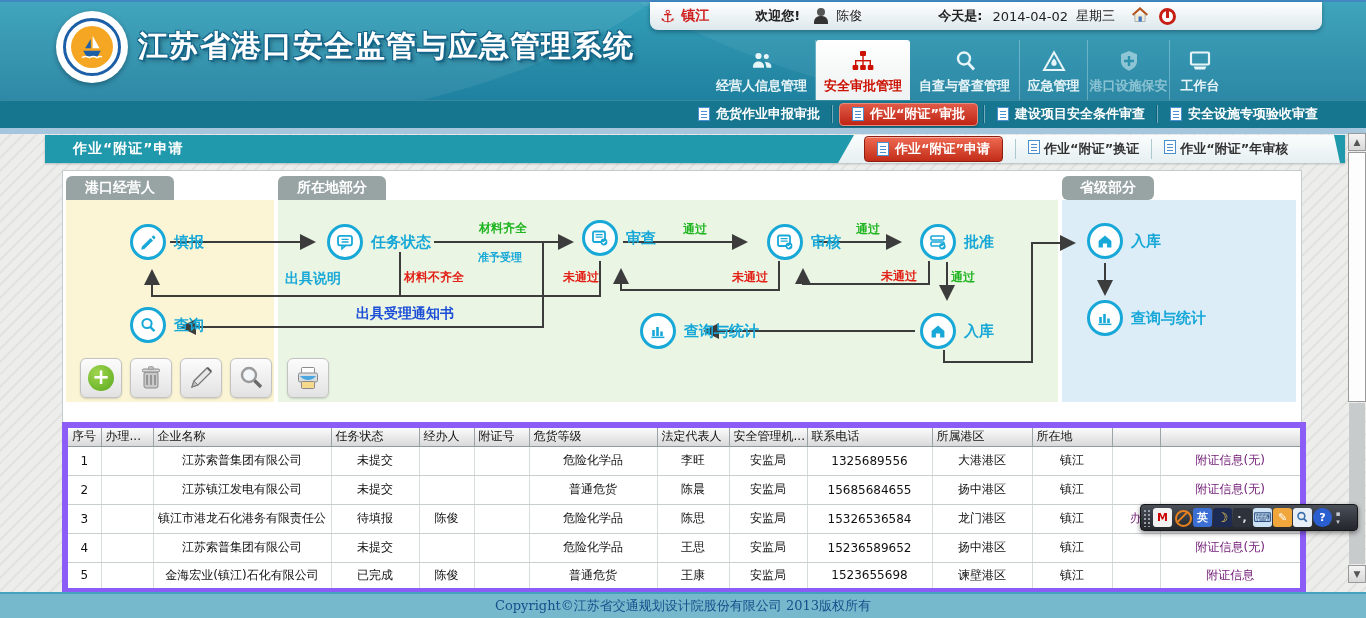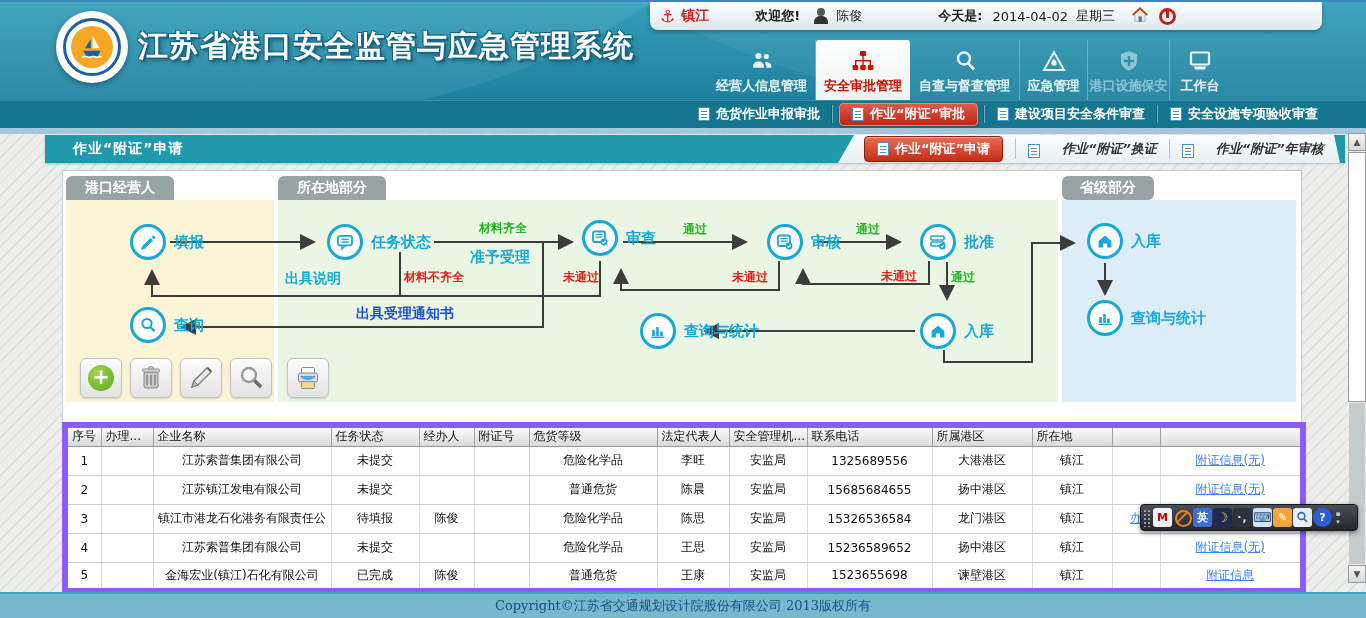--- a/index.html
+++ b/index.html
@@ -75,21 +75,21 @@
   .titlebar{position:absolute;left:45px;top:135px;width:1300px;height:28px;background:#2199ac;
             box-shadow:0 1px 2px rgba(0,40,60,.25);}
   .page-title{position:absolute;left:28px;top:5px;color:#fff;font-size:14px;font-weight:bold;letter-spacing:1px;}
   .actions{position:absolute;left:793px;top:0;width:502px;height:28px;
            background:linear-gradient(180deg,#fbfdfd,#e6eff1);
            clip-path:polygon(16px 0,496px 0,502px 100%,0 100%);
            display:flex;align-items:center;padding-left:26px;gap:12px;}
   .actbtn{display:flex;align-items:center;gap:6px;padding:3px 12px;border-radius:4px;cursor:pointer;
           background:linear-gradient(180deg,#ef6a52,#c22d18);border:1px solid #8f1d10;
           box-shadow:inset 0 1px 0 rgba(255,255,255,.45);color:#fff;font-size:13px;font-weight:bold;white-space:nowrap;}
-  .actitem{display:flex;align-items:flex-end;gap:22px;color:#333;font-size:13px;font-weight:bold;cursor:pointer;white-space:nowrap;font-style:italic;}
+  .actitem{display:flex;align-items:flex-start;gap:4px;color:#333;font-size:13px;font-weight:bold;cursor:pointer;white-space:nowrap;}
   .actdiv{width:1px;height:20px;background:#aec8d0;}
 
   
   .card{position:absolute;left:62px;top:170px;width:1240px;height:422px;background:#fff;
         border:1px solid #c3cdd1;}
 
   
   .sectab{position:absolute;height:24px;background:#98a3a3;color:#fff;font-size:14px;font-weight:bold;
           border-radius:6px 6px 0 0;display:flex;align-items:center;justify-content:center;z-index:2;}
   .panel{position:absolute;z-index:1;}
@@ -98,40 +98,40 @@
   .p-blue{left:1062px;top:200px;width:234px;height:202px;background:#dcedf8;}
   .flowsvg{position:absolute;left:0;top:0;z-index:3;pointer-events:none;}
   .fnode{position:absolute;display:flex;align-items:center;gap:8px;z-index:4;cursor:pointer;}
   .fcirc{width:36px;height:36px;border:3px solid #18a8d8;border-radius:50%;background:#fff;
          display:flex;align-items:center;justify-content:center;flex:0 0 auto;}
   .flabel{color:#18a8d8;font-size:15px;font-weight:bold;white-space:nowrap;}
   .elabel{position:absolute;transform:translate(-50%,-50%);font-weight:bold;white-space:nowrap;z-index:4;}
   .lgreen{color:#21b421;font-size:12px;}
   .lred{color:#e32017;font-size:12px;}
   .lcyan{color:#18a8d8;font-size:14px;}
-  .lcyan-big{color:#18a8d8;font-size:15px;}
+  .lcyan-big{color:#18a8d8;font-size:11px;}
   .ldark{color:#1d4ed8;font-size:14px;}
 
   
   .tbtn{position:absolute;width:42px;height:40px;border:1px solid #c2c2c2;border-radius:6px;z-index:5;cursor:pointer;
         background:linear-gradient(180deg,#fcfcfc,#e2e2e2);display:flex;align-items:center;justify-content:center;
         box-shadow:0 1px 2px rgba(0,0,0,.15);}
   .plus{width:26px;height:26px;border-radius:50%;background:radial-gradient(circle at 35% 30%,#9fd44e,#5aab1e);
         color:#fff;font-size:21px;font-weight:bold;line-height:24px;text-align:center;}
 
   
   .tblwrap{position:absolute;left:62px;top:422px;width:1240px;height:170px;z-index:2;}
   table.rec{border-collapse:collapse;table-layout:fixed;width:1238px;background:#fff;
             border:6px solid #8b5cf6;font-size:12px;color:#111;}
   table.rec th{height:21px;background:linear-gradient(180deg,#fbfbfb,#d9d9d9);
                border-right:1px solid #9aa4a6;border-bottom:1px solid #8f9a9c;
                font-size:12px;font-weight:normal;text-align:left;padding:0 4px;white-space:nowrap;overflow:hidden;}
   table.rec td{height:29px;border-right:1px solid #d7dcdc;border-bottom:1px solid #c9cfcf;
                text-align:center;white-space:nowrap;overflow:hidden;padding:0 2px;}
-  .tlink{color:#3b82f6;text-decoration:underline;cursor:pointer;}
+  .tlink{color:#701a75;cursor:pointer;}
 
   
   .sbar{position:absolute;left:1348px;top:133px;width:18px;height:459px;z-index:6;}
   .sbtn{position:absolute;left:0;width:18px;height:18px;background:linear-gradient(180deg,#f4f4f4,#d8d8d8);
         border:1px solid #9a9a9a;color:#555;font-size:9px;display:flex;align-items:center;justify-content:center;cursor:pointer;}
   .sb-up{top:0;}
   .sb-down{top:432px;}
   .sthumb{position:absolute;left:0;top:19px;width:18px;height:250px;background:#fdfdfd;
           border:1px solid #9a9a9a;cursor:grab;}
   .strack{position:absolute;left:1px;top:270px;width:16px;height:161px;background:#c8cbcb;}

